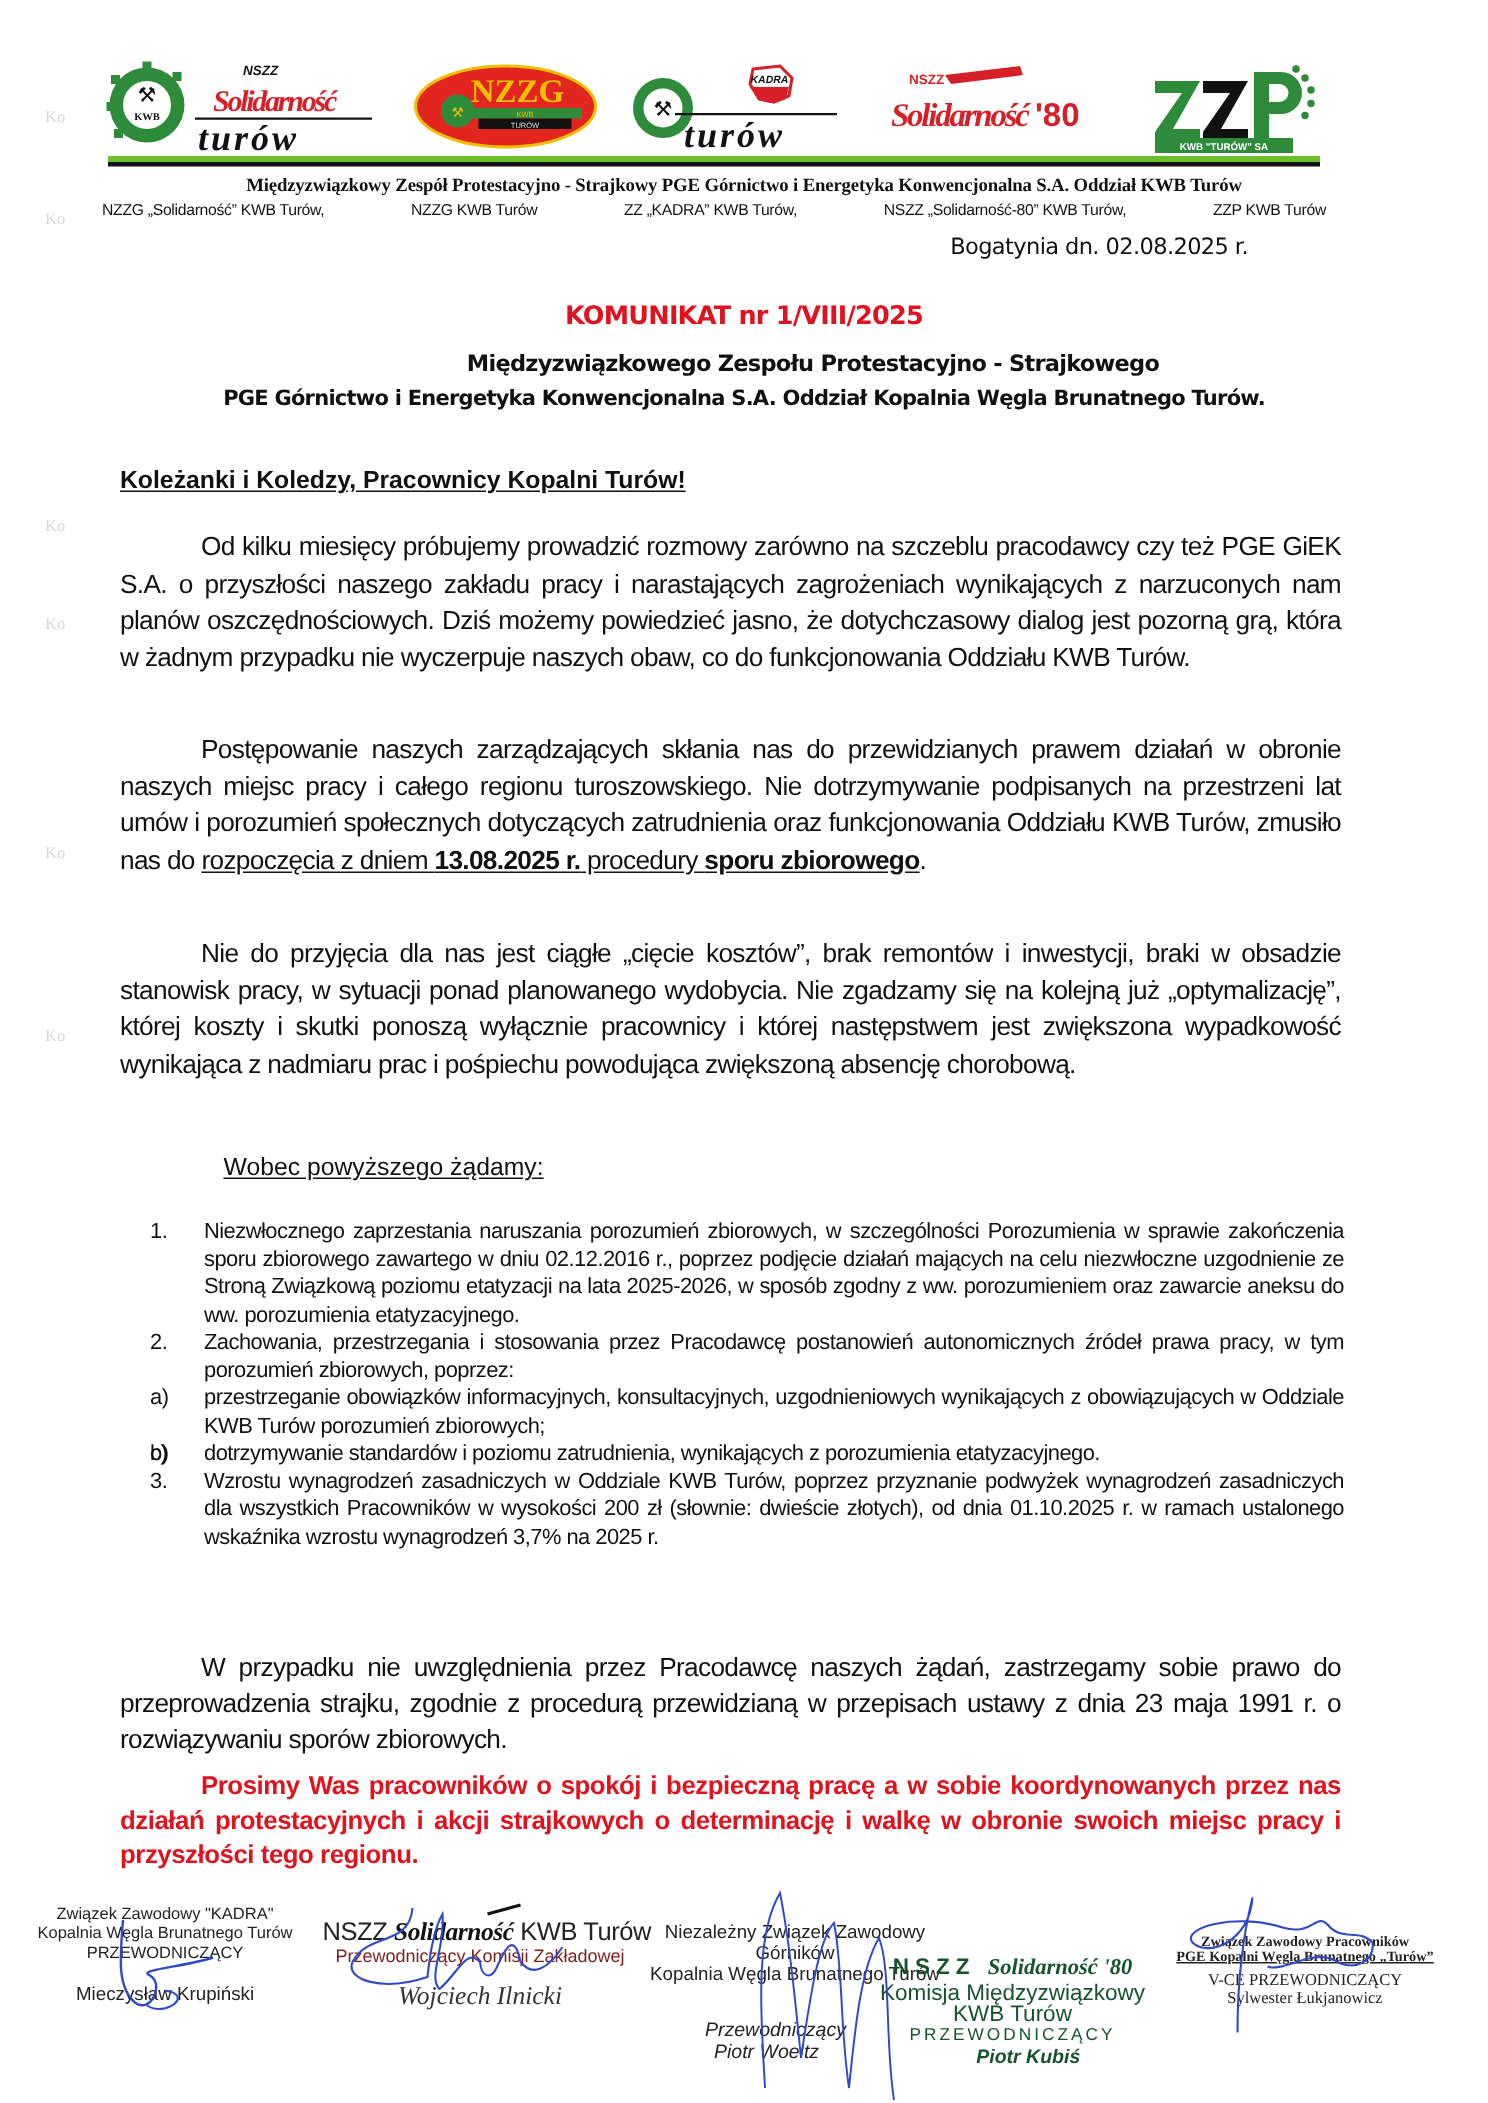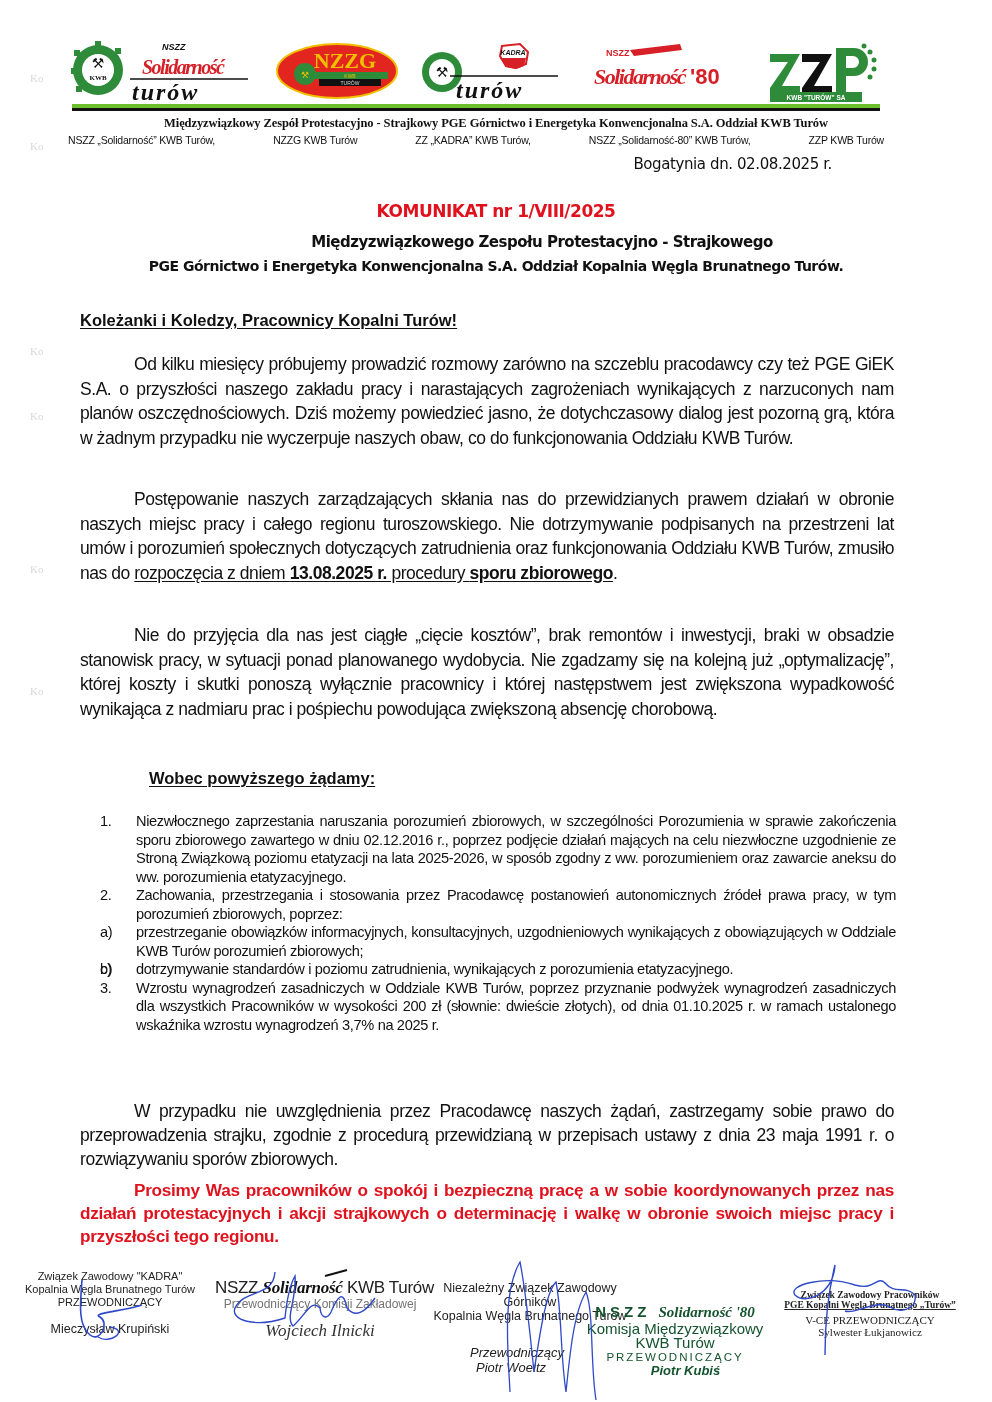--- a/index.html
+++ b/index.html
@@ -22,39 +22,39 @@
   .kom-sub1 { position:absolute; left:14px; width:992px; top:233px; text-align:center; font-family:"DejaVu Sans", sans-serif; font-weight:bold; font-size:15px; letter-spacing:-0.5px;padding-left:32px; }
   .kom-sub2 { position:absolute; left:0; width:992px; top:258px; text-align:center; font-family:"DejaVu Sans", sans-serif; font-weight:bold; font-size:14px; letter-spacing:-0.5px; }
 
   .salutation { position:absolute; left:80px; top:311px; font-weight:bold; font-size:16.5px; text-decoration:underline; text-underline-offset:2px; }
 
   .para { position:absolute; left:80px; width:814px; font-size:17.5px; line-height:24.5px; text-align:justify; text-align-last:left; letter-spacing:-0.45px; }
   .para .ind { display:inline-block; width:54px; }
   .u { text-decoration:underline; text-underline-offset:2px; }
   .b { font-weight:bold; }
 
-  .demands-head { position:absolute; left:149px; top:769px; font-weight:bold; font-size:16.5px; text-decoration:underline; text-underline-offset:2px; }
+  .demands-head { position:absolute; left:149px; top:769px; font-weight:normal; font-size:16.5px; text-decoration:underline; text-underline-offset:2px; }
 
   .list { position:absolute; left:100px; width:796px; font-size:14.6px; line-height:18.5px; letter-spacing:-0.35px; }
   .li { position:relative; padding-left:36px; text-align:justify; text-align-last:left; }
   .li .num { position:absolute; left:0; top:0; }
 
   .closing { position:absolute; left:80px; width:814px; top:1099px; font-size:17.5px; line-height:24px; text-align:justify; text-align-last:left; letter-spacing:-0.45px; }
   .appeal { position:absolute; left:80px; width:814px; top:1179px; font-size:17.2px; line-height:23px; font-weight:bold; color:#e0121d; text-align:justify; letter-spacing:-0.3px; }
   .appeal .ind { display:inline-block; width:54px; }
   .appeal-last { text-align-last:left; }
 
   
   .sig { position:absolute; text-align:center; color:#222; }
   .sig1 { left:0px; top:1270px; width:220px; font-size:11px; line-height:13px; }
   .sig1 .name { margin-top:14px; font-size:12.5px; }
   .sig2 { left:215px; top:1278px; width:210px; }
   .sig2 .org { font-size:17px; letter-spacing:-0.3px; white-space:nowrap; }
   .sig2 .org .sol { color:#111; font-style:italic; font-weight:bold; font-family:"Liberation Serif", serif; }
-  .sig2 .role { font-size:12px; color:#737373; margin-top:-1px; white-space:nowrap;}
+  .sig2 .role { font-size:12px; color:#7f1d1d; margin-top:-1px; white-space:nowrap;}
   .sig2 .name { font-family:"Liberation Serif", serif; font-style:italic; font-size:17px; margin-top:10px; color:#333; }
   .sig3 { left:420px; top:1281px; width:220px; font-size:12.5px; line-height:14px; }
   .sig3 .org { font-size:12.5px; line-height:14px; }
   .sig3 .role { font-style:italic; font-size:13px; margin-top:22px; line-height:15px; text-align:left; padding-left:50px; }
   .sig4 { left:565px; top:1303px; width:220px; color:#14532d; }
   .sig4 .l1 { font-weight:bold; font-size:15px; letter-spacing:4px; white-space:nowrap; }
   .sig4 .l1 .sol { font-family:"Liberation Serif", serif; font-style:italic; letter-spacing:0; }
   .sig4 .l2 { font-size:15px; line-height:15px; }
   .sig4 .l3 { font-size:15px; line-height:14px; }
   .sig4 .l4 { font-size:11.5px; letter-spacing:2px; line-height:14px; }
@@ -149,21 +149,21 @@
       <rect x="0" y="54" width="92" height="10" fill="#2e8b3a"></rect>
       <text x="46" y="62" font-size="6.5" text-anchor="middle" font-family="Liberation Sans" font-weight="bold" fill="#fff">KWB "TURÓW" SA</text>
     </svg>
   </div>
 </div>
 <div class="rule-green"></div>
 <div class="rule-black"></div>
 
 <div class="hdr-line1">Międzyzwiązkowy Zespół Protestacyjno - Strajkowy PGE Górnictwo i Energetyka Konwencjonalna S.A. Oddział KWB Turów</div>
 <div class="hdr-line2">
-  <span>NSZZ „Solidarność” KWB Turów,</span>
+  <span>NZZG „Solidarność” KWB Turów,</span>
   <span>NZZG KWB Turów</span>
   <span>ZZ „KADRA” KWB Turów,</span>
   <span>NSZZ „Solidarność-80” KWB Turów,</span>
   <span>ZZP KWB Turów</span>
 </div>
 <div class="date-line">Bogatynia dn. 02.08.2025 r.</div>
 
 <div class="kom-title">KOMUNIKAT nr 1/VIII/2025</div>
 <div class="kom-sub1">Międzyzwiązkowego Zespołu Protestacyjno - Strajkowego</div>
 <div class="kom-sub2">PGE Górnictwo i Energetyka Konwencjonalna S.A. Oddział Kopalnia Węgla Brunatnego Turów.</div>

